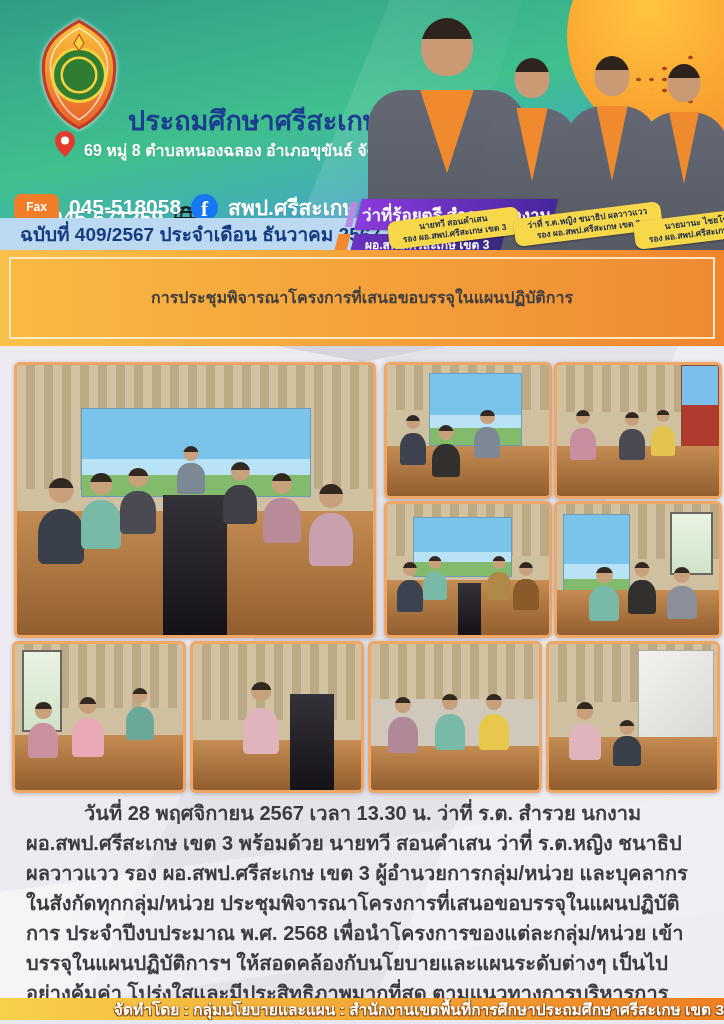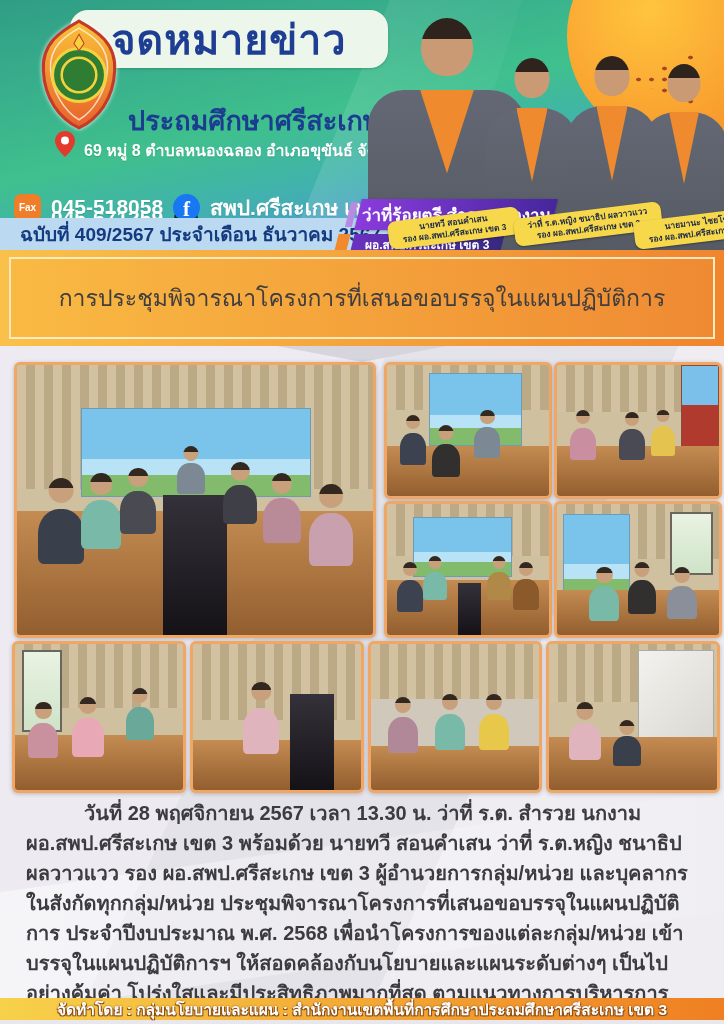--- a/index.html
+++ b/index.html
@@ -28,21 +28,21 @@
   .org{position:absolute;left:128px;color:#1c3c90;font-weight:bold;font-size:27px;line-height:1;}
   .org1{top:76px;} .org2{top:108px;}
 
   .addr{position:absolute;left:84px;top:138px;color:#fff;font-size:16px;font-weight:bold;text-shadow:0 1px 1px rgba(0,0,0,.15);}
   .pin{position:absolute;left:54px;top:130px;width:22px;height:28px;}
 
   .crow{position:absolute;left:0;height:28px;color:#fff;font-size:21px;display:flex;align-items:center;gap:10px;}
   .crow1{top:160px;left:14px;margin-top:44px;} .crow2{top:193px;left:14px;}
   .ic{flex:0 0 auto;display:flex;align-items:center;justify-content:center;}
   .ic-phone{width:27px;height:27px;border-radius:7px;background:linear-gradient(180deg,#4fd24b,#2aa52f);}
-  .ic-fax{width:27px;height:27px;border-radius:7px;background:#f07d28;color:#fff;font-size:10px;font-weight:bold;}
+  .ic-fax{width:45px;height:27px;border-radius:7px;background:#f07d28;color:#fff;font-size:12px;font-weight:bold;}
   .ic-fb{width:27px;height:27px;border-radius:50%;background:#1877f2;color:#fff;font-size:21px;font-weight:bold;overflow:hidden;}
   .ic-fb b{transform:translateY(2px);font-family:"Liberation Serif",serif;}
   .ic-yt{width:32px;height:23px;border-radius:6px;background:#e62117;position:relative;}
   .ic-yt::after{content:"";position:absolute;left:12px;top:6px;border-style:solid;border-width:5.5px 0 5.5px 9px;border-color:transparent transparent transparent #fff;}
   .ctext{font-weight:bold;text-shadow:0 1px 1px rgba(0,0,0,.12);}
 
   .issue{position:absolute;left:0;top:218px;width:452px;height:32px;background:#bcd9f2;
          border-radius:0 16px 0 0;display:flex;align-items:center;}
   .issue span{margin-left:20px;color:#143a80;font-weight:bold;font-size:19px;}
 
@@ -68,21 +68,21 @@
   .dlabel{position:absolute;background:#f7d84a;border-radius:8px;padding:3px 6px;transform:rotate(-7deg);
           text-align:center;color:#1d2a4a;font-weight:bold;font-size:8.5px;line-height:1.3;
           box-shadow:0 1px 2px rgba(0,0,0,.35);white-space:nowrap;}
 
   
   .tbar{position:absolute;left:0;top:250px;width:724px;height:96px;
         background:linear-gradient(90deg,#f9c14a,#f0852e);padding:0;box-sizing:border-box;}
   .tbar-in{position:absolute;inset:7px 9px;border:2px solid rgba(255,244,214,.85);
         background:linear-gradient(90deg,#f9ba43,#ef8a33);display:flex;flex-direction:column;
         align-items:center;justify-content:center;gap:4px;}
-  .tbar-in div{color:#3f3d3e;font-weight:normal;font-size:23px;line-height:1.25;}
+  .tbar-in div{color:#3f3d3e;font-weight:bold;font-size:16px;line-height:1.25;}
 
   
   .content{position:absolute;left:0;top:346px;width:724px;height:652px;overflow:hidden;
         background:linear-gradient(115deg,#edebf1 0 38%,#e5e3ea 38% 66%,#efedf2 66%);}
   .chev{position:absolute;left:277px;top:0;width:170px;height:16px;background:#d6d4dd;
         clip-path:polygon(0 0,100% 0,50% 100%);}
   .band{position:absolute;left:-60px;bottom:40px;width:900px;height:120px;
         background:linear-gradient(100deg,rgba(255,255,255,.5),rgba(255,255,255,0));
         transform:rotate(-8deg);}
 
@@ -101,37 +101,34 @@
   .pp{position:absolute;}
   .pp .b2{position:absolute;bottom:0;width:100%;height:64%;background:var(--s,#8b8f98);border-radius:45% 45% 12% 12%;}
   .pp .h2{position:absolute;left:50%;top:0;transform:translateX(-50%);width:54%;aspect-ratio:1;
           border-radius:50%;background:linear-gradient(180deg,#32281f 0 40%,#c9a07c 40%);}
 
   .para{position:absolute;left:26px;right:22px;top:452px;color:#3c3b40;font-weight:bold;
         font-size:20px;line-height:1.5;text-indent:58px;text-align:left;}
 
   
   .footer{position:absolute;left:0;top:998px;width:724px;height:22px;
-          background:linear-gradient(90deg,#f7d14a,#ef7f22);display:flex;align-items:center;justify-content:center;}
+          background:linear-gradient(90deg,#f7d14a,#ef7f22);display:flex;align-items:center;justify-content:flex-end;}
   .footer span{color:#fff;font-weight:bold;font-size:15.5px;
           text-shadow:0 0 2px #8a4d12,1px 1px 0 #8a4d12,-1px 1px 0 #8a4d12;}
 </style>
 </head>
 <body>
 
 <div id="page">
 
   <div class="hdr">
     <div class="sun"></div>
     <div class="dots"></div>
     <div class="hl"></div>
 
-    <div class="pill">
-      <span>จดหมายข่าว</span>
-    </div>
 
     <svg class="emblem" viewBox="0 0 100 112">
       <defs>
         <linearGradient id="og" x1="0" y1="0" x2="0" y2="1">
           <stop offset="0" stop-color="#f9c23a"></stop>
             <stop offset="1" stop-color="#e8612a"></stop>
         </linearGradient>
       </defs>
       <path d="M50 3 C68 13 87 25 85 52 C84 79 69 99 50 108 C31 99 16 79 15 52 C13 25 32 13 50 3 Z" fill="url(#og)" stroke="#c23b2a" stroke-width="3"></path>
       <path d="M50 10 C64 18 79 28 78 50 C77 72 64 92 50 100 C36 92 23 72 22 50 C21 28 36 18 50 10 Z" fill="none" stroke="#fff" stroke-width="1.5" opacity=".7"></path>

